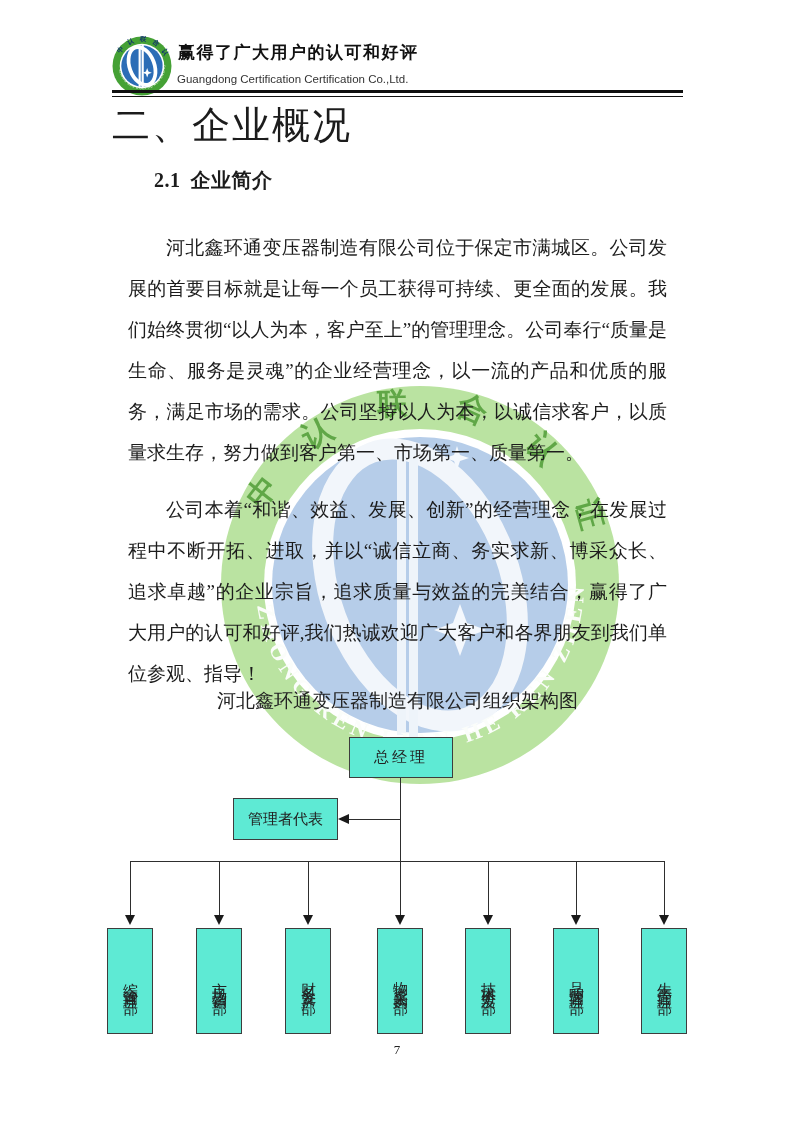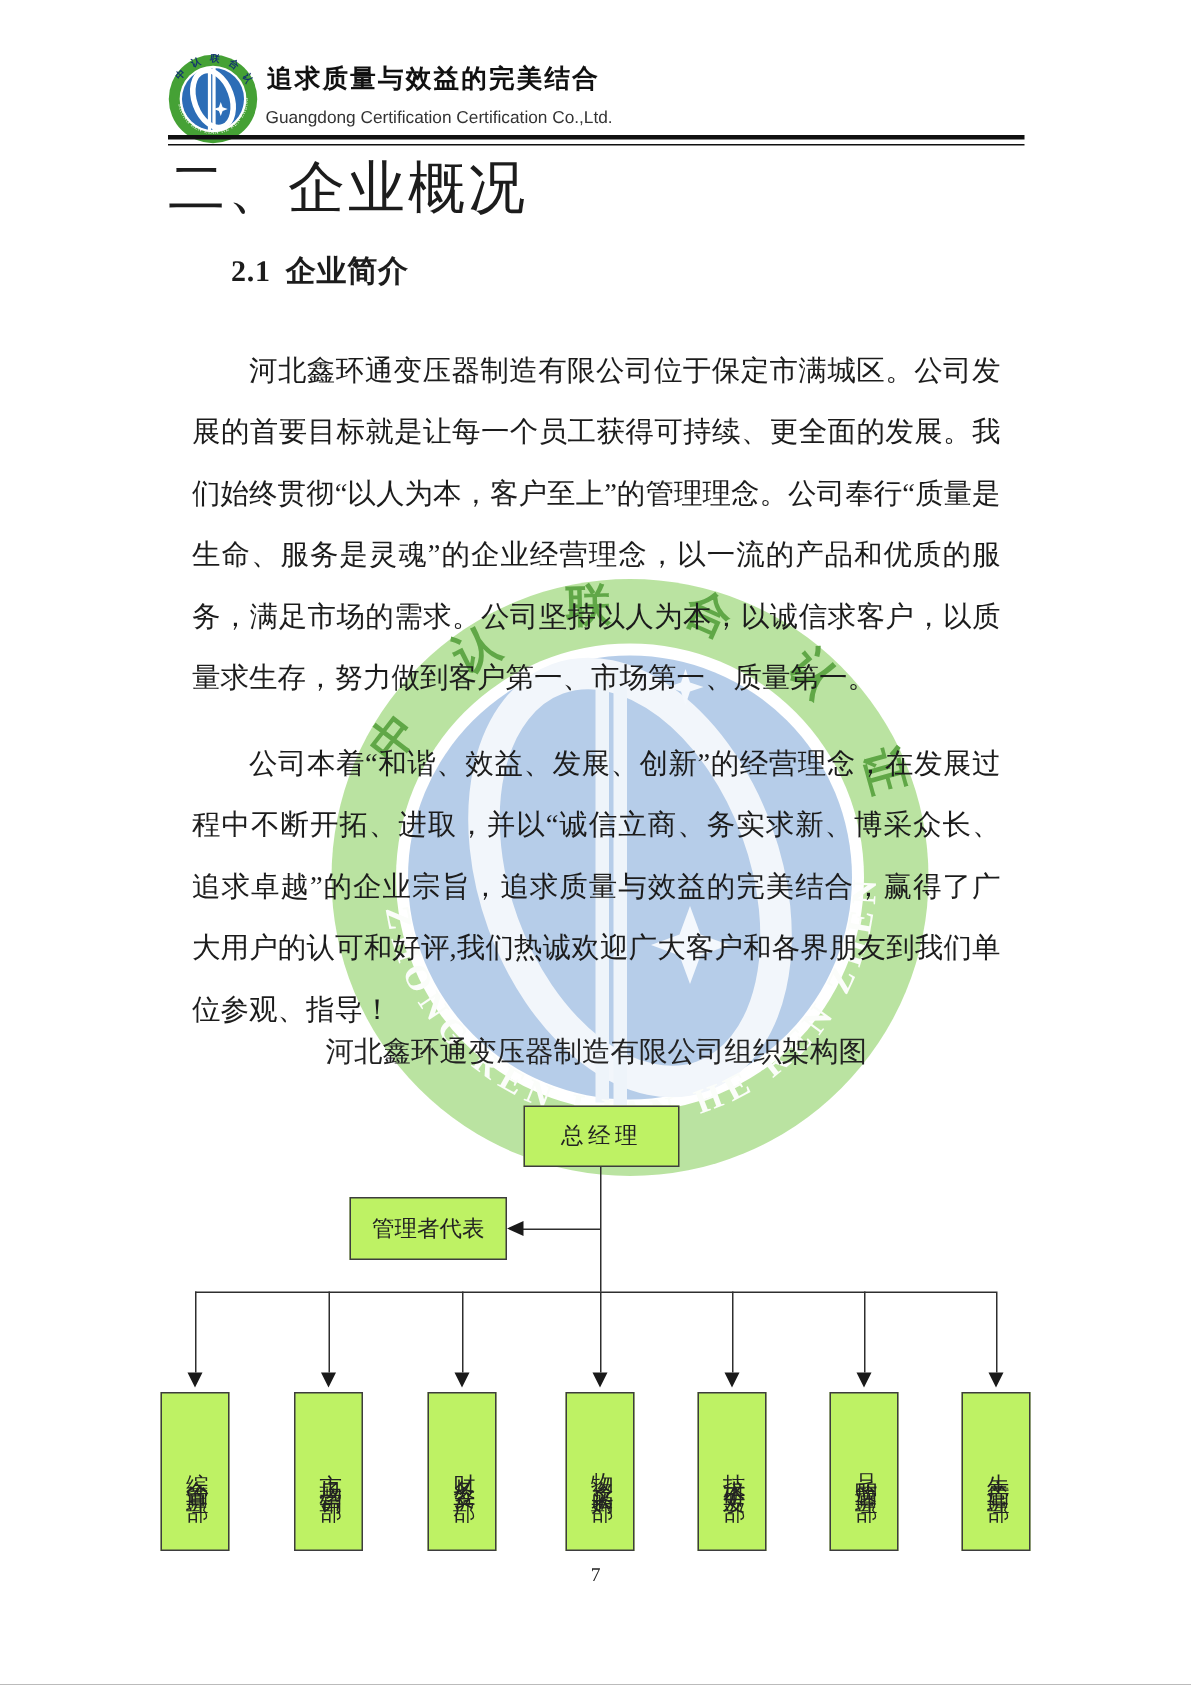--- a/index.html
+++ b/index.html
@@ -16,21 +16,21 @@
   .doc-title{left:112px;top:100px;font-size:38px;font-weight:normal;letter-spacing:2px;}
   .h2{font-size:20px;font-weight:bold;letter-spacing:0.5px;margin-left:42px;}
   .h2 .num{margin-right:10px;}
   
   .bodytext{left:112px;top:211px;width:571px;font-size:19px;line-height:41px;text-align:justify;text-justify:inter-ideograph;}
   .bodytext p{margin:16px;text-indent:38px;}
   
   .chart-caption{left:112px;top:688px;width:571px;text-align:center;font-family:"Liberation Sans",sans-serif;font-weight:normal;font-size:19px;color:#222;}
   
   .orgchart{left:0;top:720px;width:794px;height:330px;font-family:"Liberation Sans",sans-serif;}
-  .obox{position:absolute;border:1.4px solid #3d3d3d;background:#bef264;display:flex;align-items:center;justify-content:center;font-size:15px;color:#222;box-sizing:border-box;}
+  .obox{position:absolute;border:1.4px solid #3d3d3d;background:#5eead4;display:flex;align-items:center;justify-content:center;font-size:15px;color:#222;box-sizing:border-box;}
   .hline,.vline{position:absolute;background:#2e2e2e;}
   .hline{height:1.4px;}
   .vline{width:1.4px;}
   .arrow-down{position:absolute;width:0;height:0;border-left:5.5px solid transparent;border-right:5.5px solid transparent;border-top:10px solid #1a1a1a;}
   .arrow-left{position:absolute;width:0;height:0;border-top:5.5px solid transparent;border-bottom:5.5px solid transparent;border-right:11px solid #1a1a1a;}
   .dept{width:46px;height:106px;top:208px;}
   .dept span{writing-mode:vertical-rl;text-orientation:upright;letter-spacing:4.5px;font-size:15px;}
   .root-label{letter-spacing:3px;}
   
   .page-num{left:0;top:1042px;width:794px;text-align:center;font-size:13px;color:#222;}
@@ -75,21 +75,21 @@
       <path id="miniTop" d="M 5 29 A 24 24 0 0 1 53 29"></path>
       <path id="miniBottom" d="M 6.5 29 A 22.5 22.5 0 0 0 51.5 29"></path>
     </defs>
     <text font-size="6.2" font-weight="bold" fill="#12336e" letter-spacing="5.5">
       <textPath href="#miniTop" startOffset="16%">中认联合认证</textPath>
     </text>
     <text font-size="3.6" fill="#ffffff" letter-spacing="0.4">
       <textPath href="#miniBottom" startOffset="5%">ZHONG REN LIAN HE REN ZHENG</textPath>
     </text>
   </svg>
-  <div class="abs company-zh">追求质量与效益的完美结合</div>
+  <div class="abs company-zh">赢得了广大用户的认可和好评</div>
   <div class="abs company-en">Guangdong Certification Certification Co.,Ltd.</div>
   <div class="abs header-rule"></div>
 
   <div class="abs doc-title">二、企业概况</div>
 
   <div class="abs h2" style="left:112px;top:167px;">
     <span class="num">2.1</span><span>企业简介</span>
   </div>
 
   <div class="abs bodytext">

